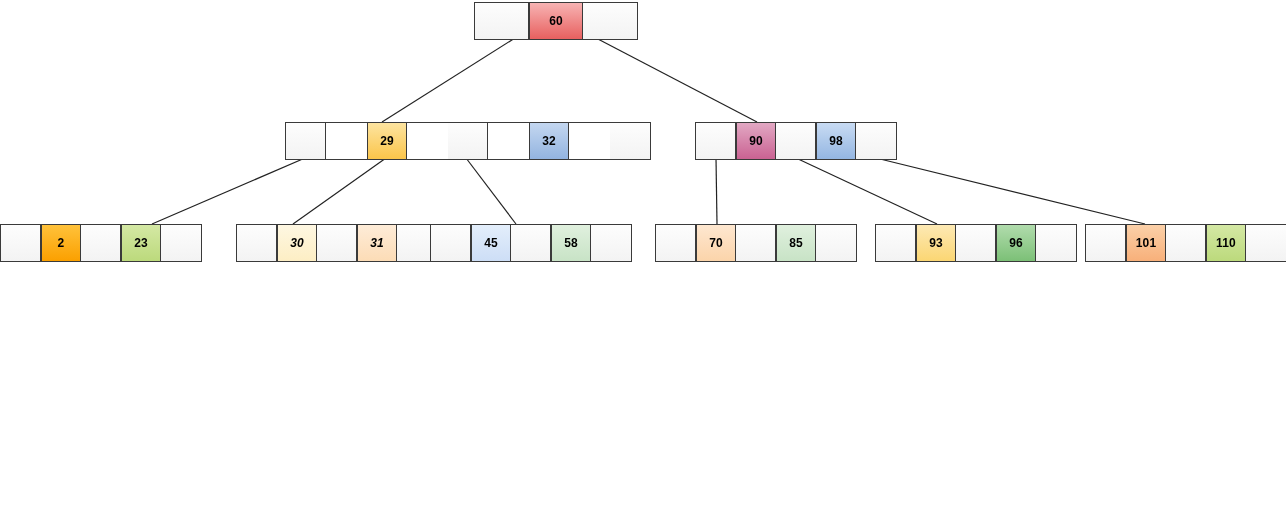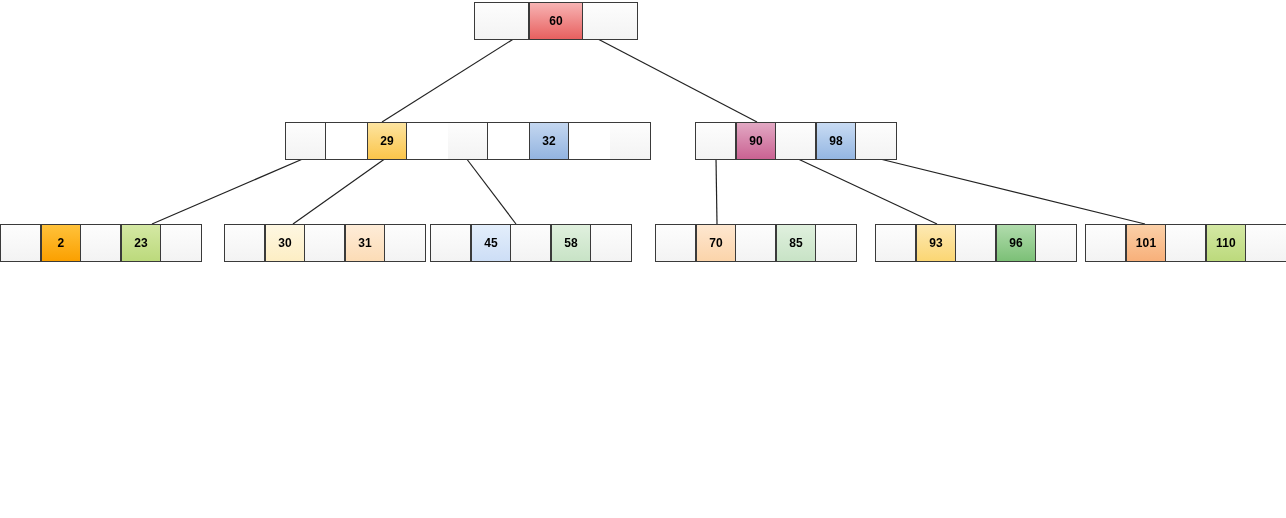--- a/index.html
+++ b/index.html
@@ -92,21 +92,21 @@
         <div class="cell key" style="width: 40px; height: 36px; background-image: linear-gradient(rgb(200, 219, 243) 0%, rgb(148, 182, 226) 100%);">98</div>
         <div class="cell" style="width: 40px; height: 36px;"></div>
       </div>
       <div class="btree-node" style="left: 0px; top: 224px;">
         <div class="cell" style="width: 40px; height: 36px;"></div>
         <div class="cell key" style="width: 40px; height: 36px; background-image: linear-gradient(rgb(255, 194, 59) 0%, rgb(251, 160, 0) 100%);">2</div>
         <div class="cell" style="width: 40px; height: 36px;"></div>
         <div class="cell key" style="width: 40px; height: 36px; background-image: linear-gradient(rgb(212, 232, 164) 0%, rgb(188, 218, 124) 100%);">23</div>
         <div class="cell" style="width: 40px; height: 36px;"></div>
       </div>
-      <div class="btree-node" style="left: 224px; top: 224px;">
+      <div class="btree-node" style="left: 236px; top: 224px; font-style: italic;">
         <div class="cell" style="width: 40px; height: 36px;"></div>
         <div class="cell key" style="width: 40px; height: 36px; background-image: linear-gradient(rgb(254, 247, 226) 0%, rgb(253, 238, 196) 100%);">30</div>
         <div class="cell" style="width: 40px; height: 36px;"></div>
         <div class="cell key" style="width: 40px; height: 36px; background-image: linear-gradient(rgb(254, 236, 216) 0%, rgb(252, 220, 182) 100%);">31</div>
         <div class="cell" style="width: 40px; height: 36px;"></div>
       </div>
       <div class="btree-node" style="left: 430px; top: 224px;">
         <div class="cell" style="width: 40px; height: 36px;"></div>
         <div class="cell key" style="width: 40px; height: 36px; background-image: linear-gradient(rgb(227, 238, 251) 0%, rgb(205, 222, 246) 100%);">45</div>
         <div class="cell" style="width: 40px; height: 36px;"></div>

